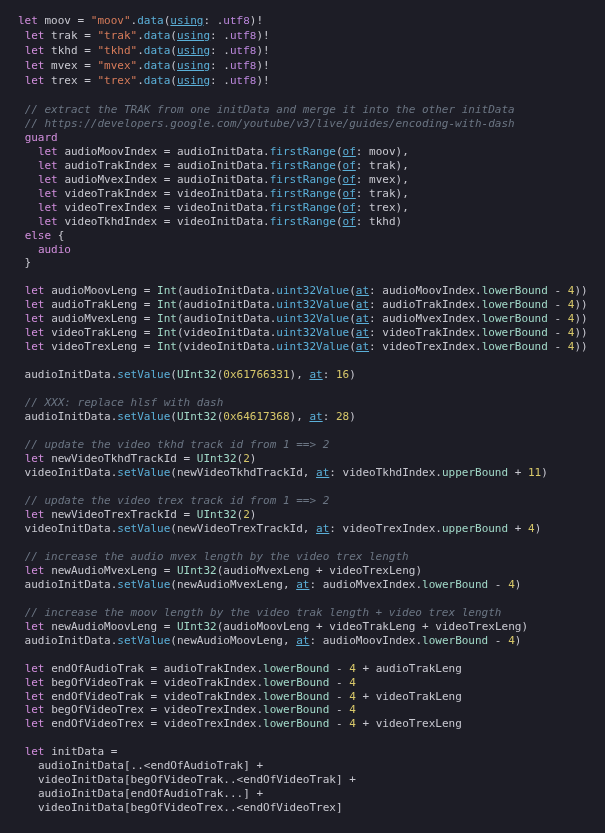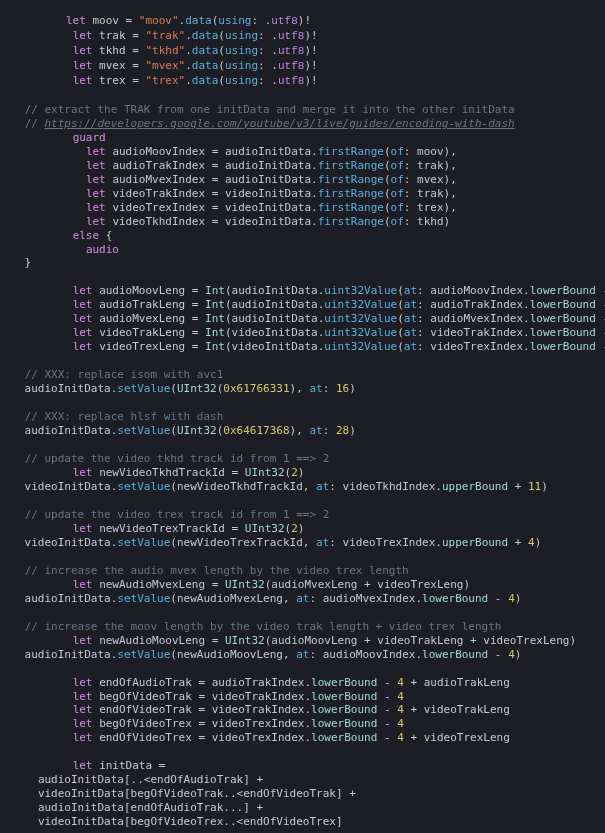--- a/index.html
+++ b/index.html
@@ -7,30 +7,30 @@
     background: #1d1d26;
     font-family: "SF Mono", Menlo, Consolas, monospace;
     font-size: 11px;
     color: #c8c8d0;
     line-height: 1.27;
   }
   .pad {
     padding: 14px 0 14px 18px;
     white-space: pre;
   }
-  .kw { color: #d18edc; margin-left: 48px; }         
+  .kw { color: #d18edc; }         
   .str { color: #d67b5a; }        
   .fn { color: #5bb0d9; }         
-  .arg { color: #5bb0d9; }        
+  .arg { color: #5bb0d9; text-decoration: underline; }        
   .enum { color: #bf89e0; font-family: Liberation Mono, monospace; }       
   .type { color: #a2d9c8; }       
   .num { color: #d8c86a; }        
   .prop { color: #a2d9c8; }       
-  .cm { color: #6b7583; }
-  .url { color: #6b7583; text-decoration: underline; font-style: italic;}
+  .cm { color: #6b7583; font-style: italic; }
+  .url { color: #6b7583; font-style: italic;}
 </style>
 </head>
 <body>
 
 <div class="pad"><span class="kw">let</span> moov = <span class="str">"<span>moov</span>"</span>.<span class="fn">data</span>(<span class="arg">using</span>: .<span class="enum">utf8</span>)!
  <span class="kw">let</span> trak = <span class="str">"<span>trak</span>"</span>.<span class="fn">data</span>(<span class="arg">using</span>: .<span class="enum">utf8</span>)!
  <span class="kw">let</span> tkhd = <span class="str">"<span>tkhd</span>"</span>.<span class="fn">data</span>(<span class="arg">using</span>: .<span class="enum">utf8</span>)!
  <span class="kw">let</span> mvex = <span class="str">"<span>mvex</span>"</span>.<span class="fn">data</span>(<span class="arg">using</span>: .<span class="enum">utf8</span>)!
  <span class="kw">let</span> trex = <span class="str">"<span>trex</span>"</span>.<span class="fn">data</span>(<span class="arg">using</span>: .<span class="enum">utf8</span>)!
 
@@ -46,21 +46,20 @@
  <span class="kw">else</span> {
    <span class="kw">audio</span>
  }
 
  <span class="kw">let</span> <span>audioMoovLeng</span> = <span class="type">Int</span>(audioInitData.<span class="fn">uint32Value</span>(<span class="arg">at</span>: <span>audioMoovIndex</span>.<span class="prop">lowerBound</span> - <span class="num">4</span>))
  <span class="kw">let</span> <span>audioTrakLeng</span> = <span class="type">Int</span>(audioInitData.<span class="fn">uint32Value</span>(<span class="arg">at</span>: <span>audioTrakIndex</span>.<span class="prop">lowerBound</span> - <span class="num">4</span>))
  <span class="kw">let</span> <span>audioMvexLeng</span> = <span class="type">Int</span>(audioInitData.<span class="fn">uint32Value</span>(<span class="arg">at</span>: <span>audioMvexIndex</span>.<span class="prop">lowerBound</span> - <span class="num">4</span>))
  <span class="kw">let</span> <span>videoTrakLeng</span> = <span class="type">Int</span>(videoInitData.<span class="fn">uint32Value</span>(<span class="arg">at</span>: <span>videoTrakIndex</span>.<span class="prop">lowerBound</span> - <span class="num">4</span>))
  <span class="kw">let</span> <span>videoTrexLeng</span> = <span class="type">Int</span>(videoInitData.<span class="fn">uint32Value</span>(<span class="arg">at</span>: <span>videoTrexIndex</span>.<span class="prop">lowerBound</span> - <span class="num">4</span>))
 
- <span class="cm">// XXX: replace isom with avc1</span>
  audioInitData.<span class="fn">setValue</span>(<span class="type">UInt32</span>(<span class="num">0x61766331</span>), <span class="arg">at</span>: <span class="num">16</span>)
 
  <span class="cm">// XXX: replace hlsf with dash</span>
  audioInitData.<span class="fn">setValue</span>(<span class="type">UInt32</span>(<span class="num">0x64617368</span>), <span class="arg">at</span>: <span class="num">28</span>)
 
  <span class="cm">// update the video tkhd track id from 1 ==&gt; 2</span>
  <span class="kw">let</span> <span>newVideoTkhdTrackId</span> = <span class="type">UInt32</span>(<span class="num">2</span>)
  videoInitData.<span class="fn">setValue</span>(<span>newVideoTkhdTrackId</span>, <span class="arg">at</span>: <span>videoTkhdIndex</span>.<span class="prop">upperBound</span> + <span class="num">11</span>)
 
  <span class="cm">// update the video trex track id from 1 ==&gt; 2</span>

